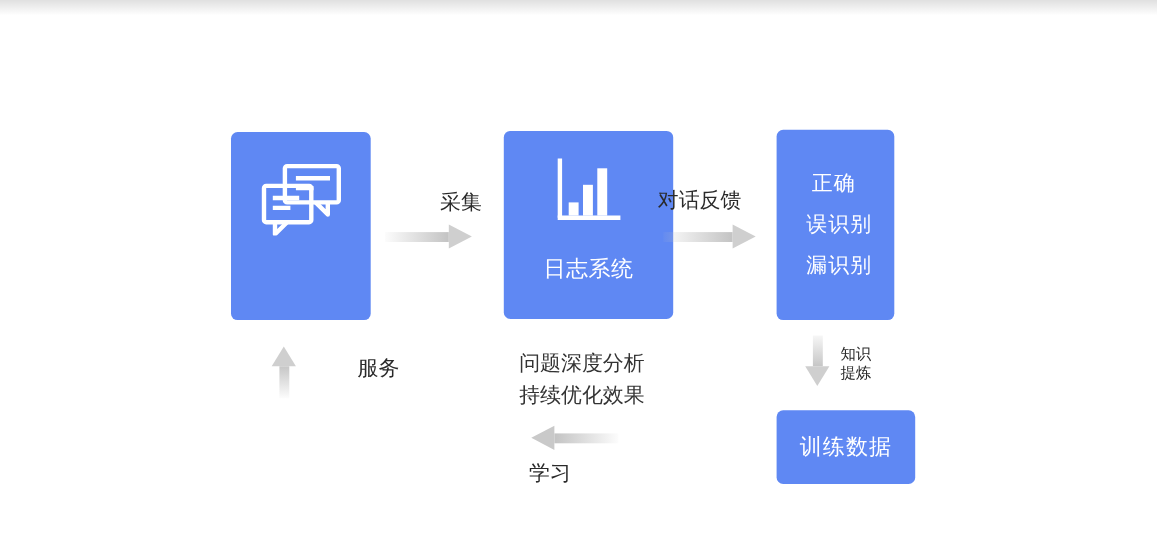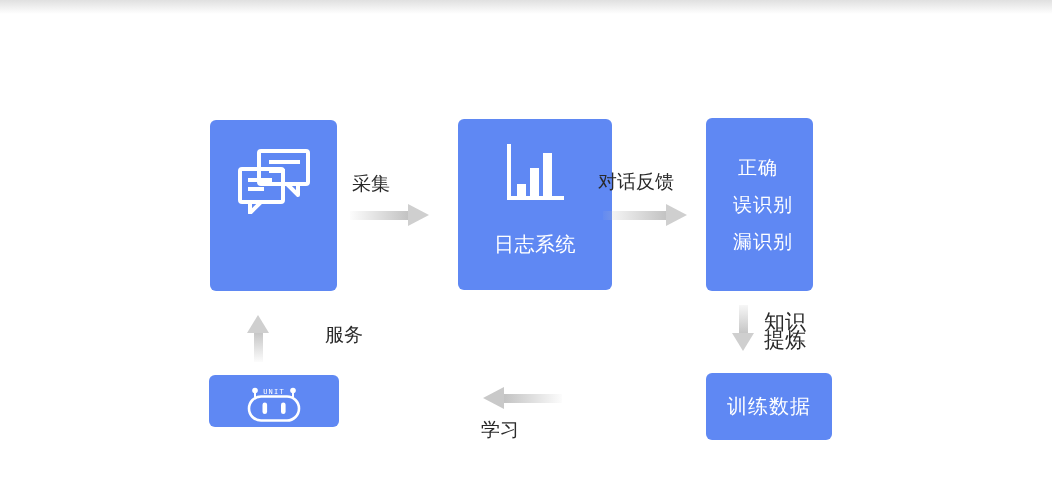--- a/index.html
+++ b/index.html
@@ -28,23 +28,23 @@
   .n-log .node-icon{top:23px;}
   .node-label{position:absolute;left:0;right:0;bottom:32px;text-align:center;
     font-size:20px;letter-spacing:0.5px;}
   .n-train .node-label-inline{font-size:20px;letter-spacing:1px;}
   .recog-lines{padding:31px 0 0 27px;font-size:19px;letter-spacing:1px;}
   .recog-lines .rline{height:37px;line-height:37px;}
   .recog-lines .rline:first-child{margin-left:5px;}
   .n-robot svg{margin-top:5px;}
   
   .lbl{position:absolute;color:var(--label-text);font-size:19px;white-space:nowrap;}
-  .lbl-collect{left:352px;top:171px;width:86px;text-align:left;}
+  .lbl-collect{left:352px;top:171px;width:86px;text-align:right;}
   .lbl-feedback{left:584px;top:169px;width:90px;text-align:right;}
-  .lbl-knowledge{left:764px;top:314px;font-size:21px;line-height:17.5px;}
+  .lbl-knowledge{left:764px;top:314px;font-size:14px;line-height:17.5px;}
   .lbl-learn{left:481px;top:417px;width:70px;text-align:left;}
   .lbl-serve{left:281px;top:322px;margin-left:44px;}
   .lbl-notes{left:472px;top:316px;font-size:19px;line-height:29px;color:#333;}
   
   .arrow{position:absolute;display:flex;}
   .shaft{background:var(--arrow-gray);}
   .a-right{align-items:center;height:22px;}
   .a-right .shaft{flex:1;height:9px;background:linear-gradient(to right,rgba(198,198,198,0.05),#c3c3c3);}
   .a-right .head{width:0;height:0;border-top:11px solid transparent;border-bottom:11px solid transparent;border-left:21px solid var(--arrow-head);}
   .a-collect{left:350px;top:204px;width:79px;}
@@ -119,38 +119,30 @@
   </div>
   <div class="lbl lbl-knowledge">
     <div>知识</div>
     <div>提炼</div>
   </div>
 
   <div class="node n-train">
     <span class="node-label-inline">训练数据</span>
   </div>
 
+  <div class="lbl lbl-notes">
+    <div>问题深度分析</div>
+    <div>持续优化效果</div>
+  </div>
 
   <div class="arrow a-learn">
     <div class="head"></div>
     <div class="shaft"></div>
   </div>
   <div class="lbl lbl-learn">学习</div>
 
   <div class="arrow a-serve">
     <div class="head"></div>
     <div class="shaft"></div>
   </div>
   <div class="lbl lbl-serve">服务</div>
 
-  <div class="node n-robot">
-    <svg width="64" height="36" viewBox="0 0 64 36" fill="none">
-      <circle cx="13" cy="4.5" r="2.8" fill="#fff"></circle>
-      <circle cx="51" cy="4.5" r="2.8" fill="#fff"></circle>
-      <line x1="13" y1="6" x2="13" y2="11.5" stroke="#fff" stroke-width="2"></line>
-      <line x1="51" y1="6" x2="51" y2="11.5" stroke="#fff" stroke-width="2"></line>
-      <text x="32" y="7.6" text-anchor="middle" font-size="7" letter-spacing="1.2" fill="#fff" font-family="DejaVu Sans Mono, monospace">UNIT</text>
-      <rect x="7" y="10.5" width="50" height="24" rx="12" stroke="#fff" stroke-width="2.6"></rect>
-      <rect x="20.5" y="16.5" width="4.6" height="11.5" rx="2.3" fill="#fff"></rect>
-      <rect x="39" y="16.5" width="4.6" height="11.5" rx="2.3" fill="#fff"></rect>
-    </svg>
-  </div>
 </div>
 
 </body></html>

